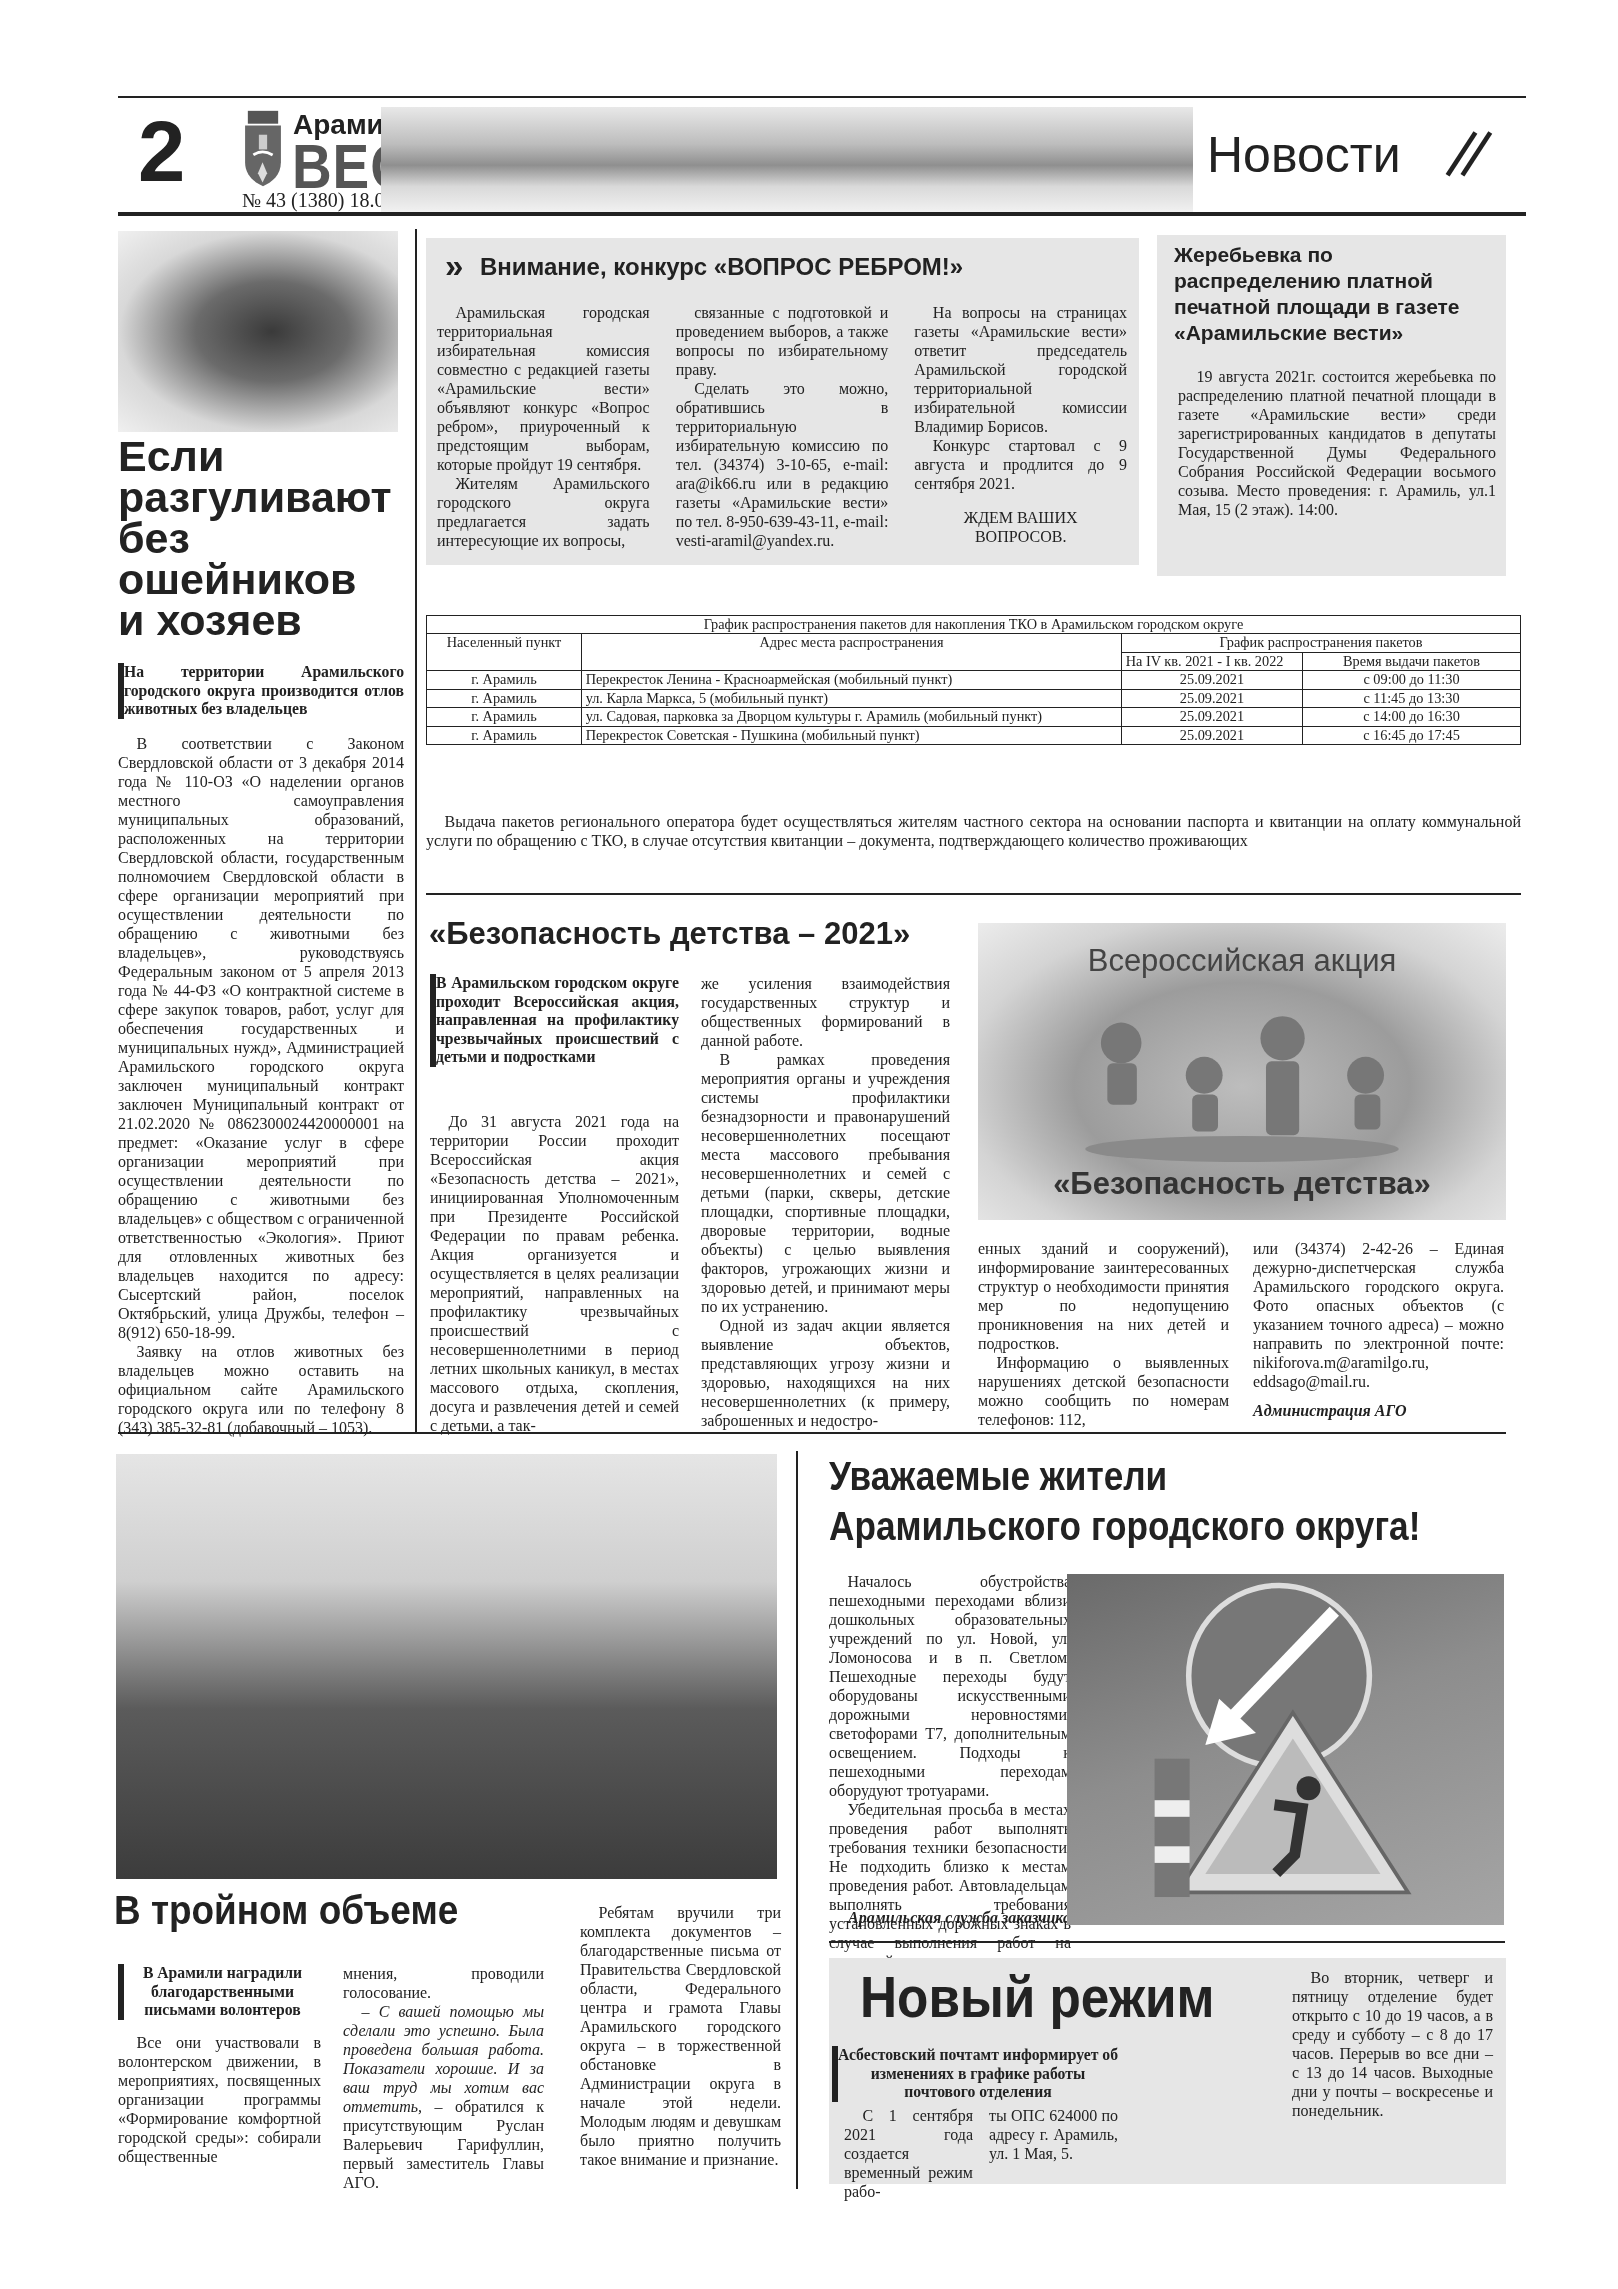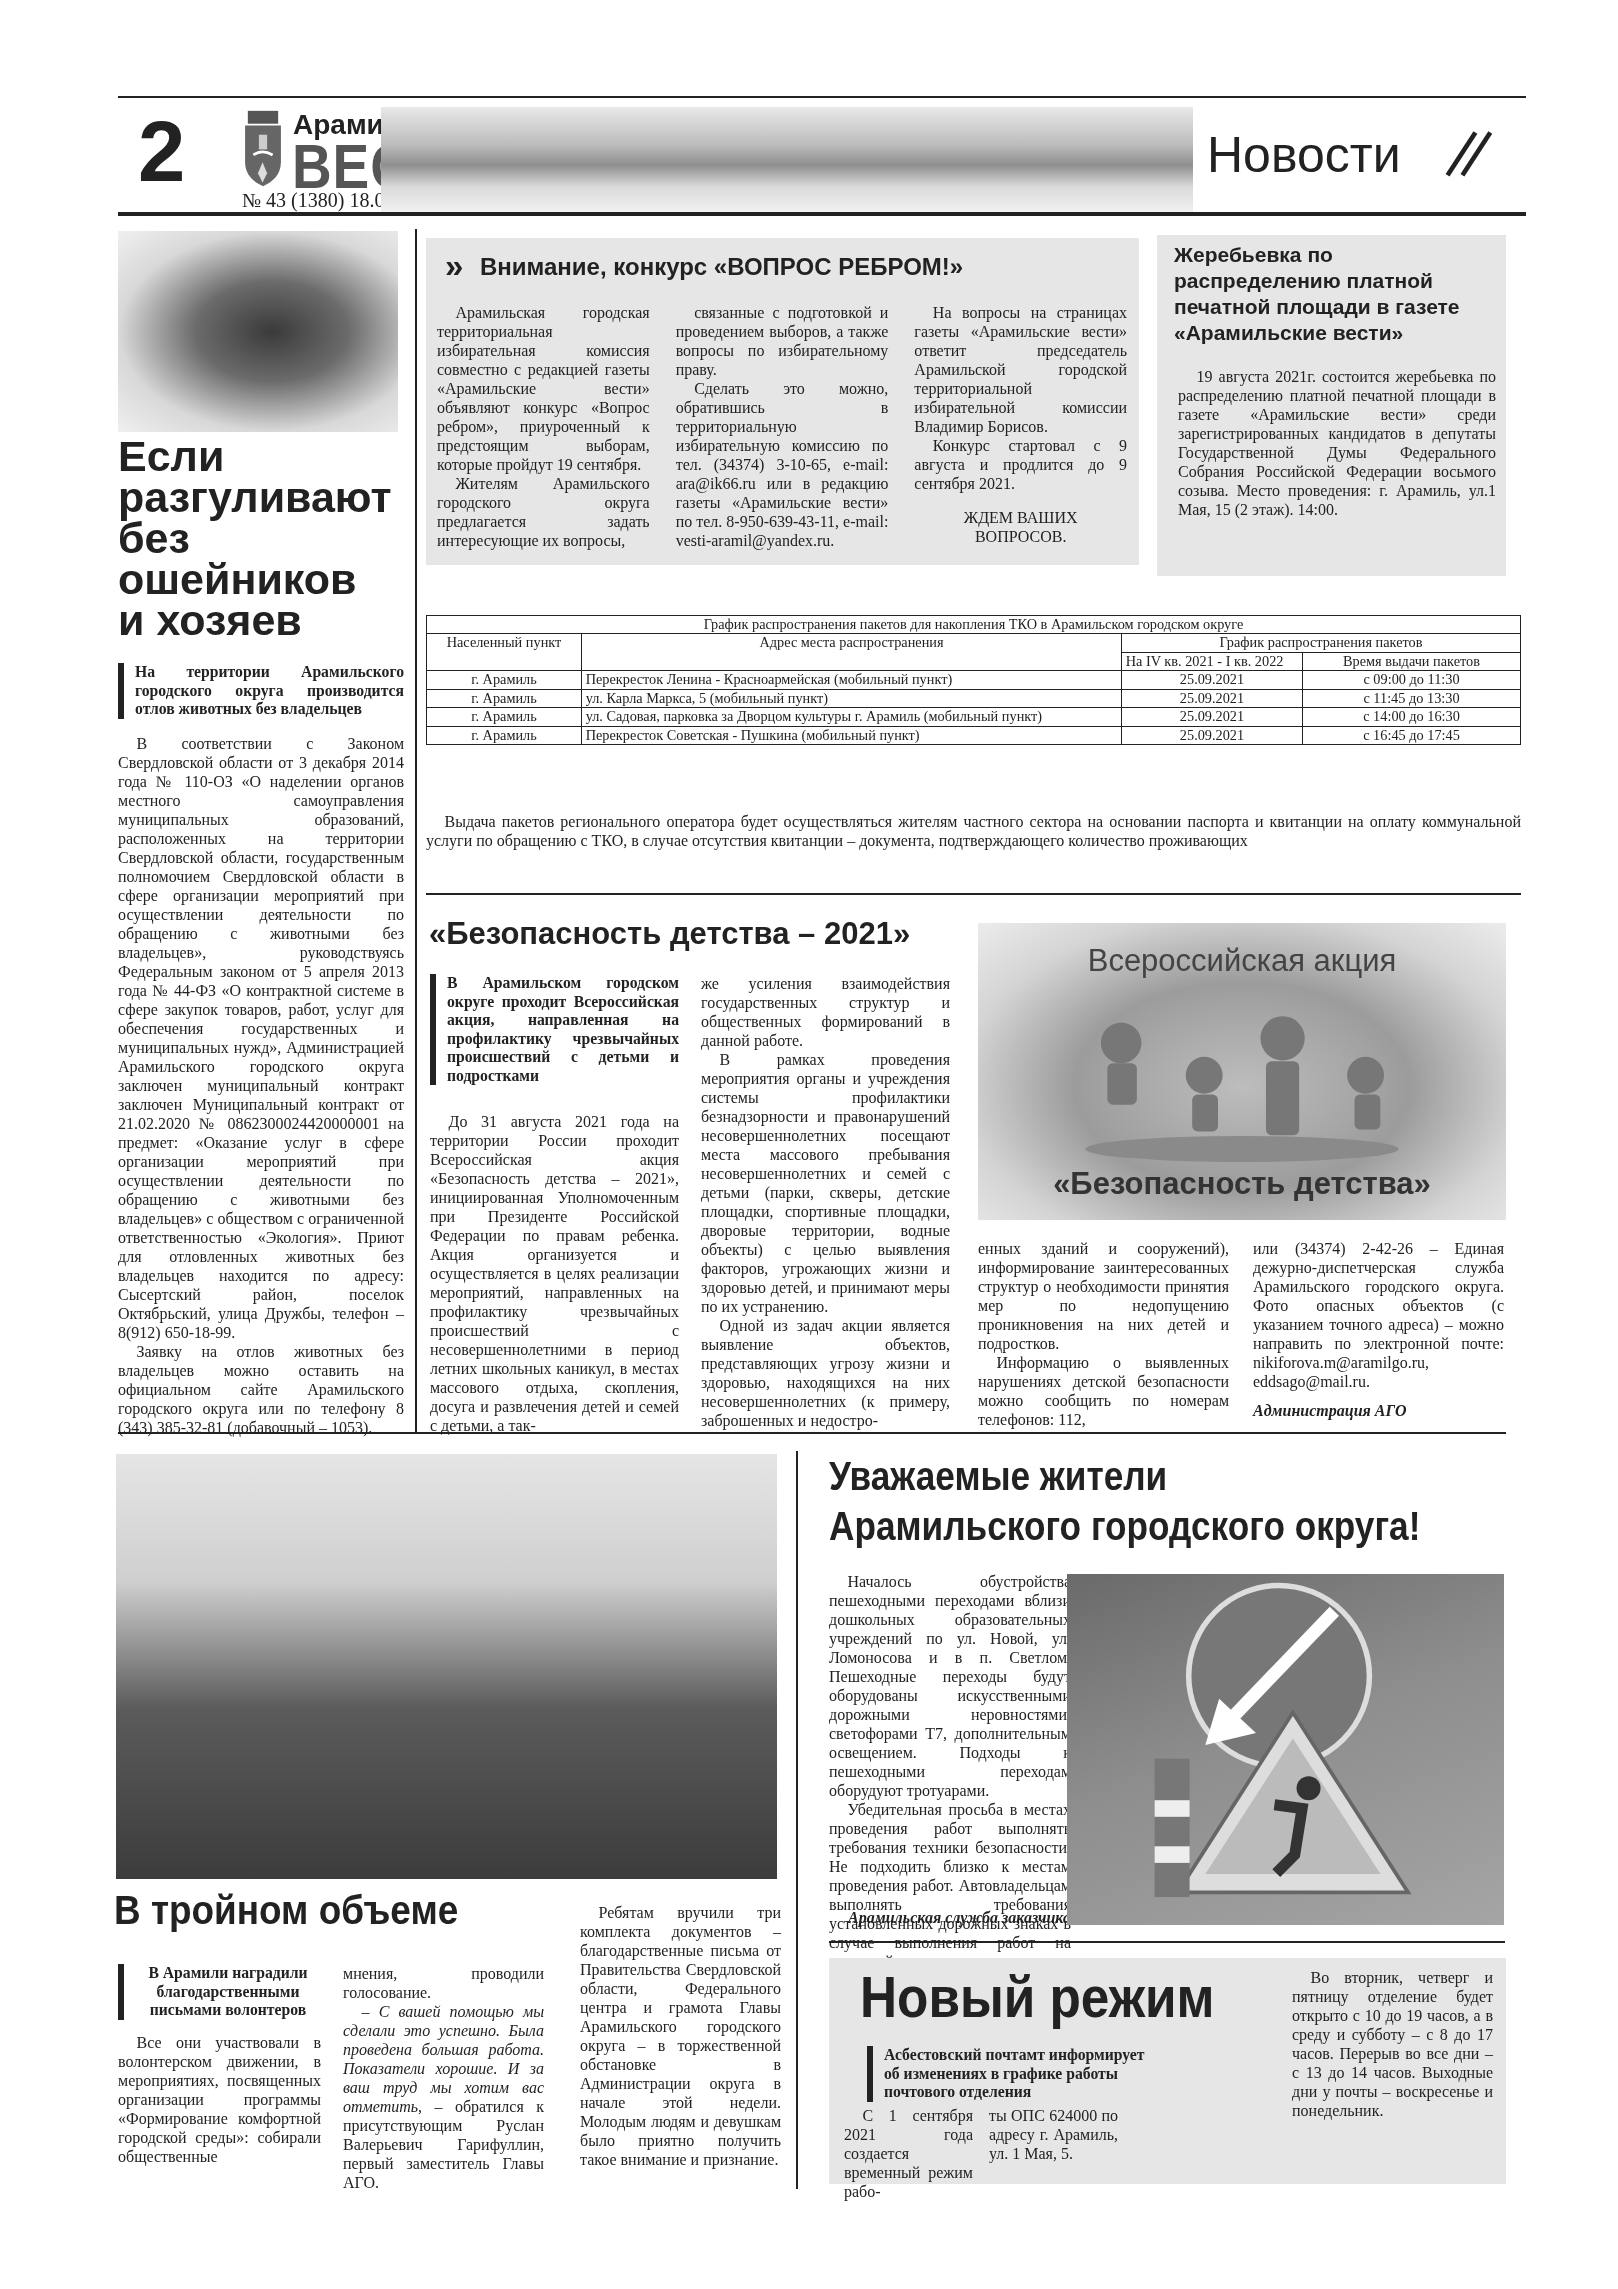--- a/index.html
+++ b/index.html
@@ -3,21 +3,21 @@
 <meta charset="utf-8">
 <style>
 *{box-sizing:border-box;margin:0;padding:0}
 html,body{width:1619px;height:2290px;background:#fff;overflow:hidden}
 body{position:relative;font-family:"Liberation Serif","DejaVu Serif",serif;color:#222}
 .abs{position:absolute}
 .sans{font-family:"Liberation Sans","DejaVu Sans",sans-serif}
 .body-text{font-size:16px;line-height:19px;text-align:justify;hyphens:manual}
 .body-text p{text-indent:18.5px}
 .hline{position:absolute;background:#222;height:2.8px}
-.lead{border-left:6.5px solid #222;padding-left:11px;font-weight:bold;font-size:15.7px;line-height:18.5px;text-align:justify}
+.lead{border-left:6.5px solid #222;font-weight:bold;font-size:15.7px;line-height:18.5px;text-align:justify}
 .photo{background:linear-gradient(160deg,#d8d8d8,#9a9a9a 55%,#6a6a6a);overflow:hidden}
 .gray-box{background:#e6e6e6}
 table.tko{border-collapse:collapse;width:100%;font-size:14.3px;line-height:15.7px}
 table.tko td,table.tko th{border:1.8px solid #222;padding:0.9px 3.7px;font-weight:normal;vertical-align:top}
 .center{text-align:center}
 .cols{display:flex;gap:26px}
 .cols>div{flex:1}
 </style>
 </head>
 <body>
@@ -205,21 +205,21 @@
     <path d="M225 250l30 4-8 50-20 20" stroke="#333" stroke-width="12" fill="none"></path>
     <rect x="95" y="200" width="38" height="150" fill="#777"></rect>
     <rect x="95" y="245" width="38" height="18" fill="#eee"></rect>
     <rect x="95" y="295" width="38" height="18" fill="#eee"></rect>
   </svg>
 </div>
 <div class="hline" style="left:829px;top:1941px;width:676px;height:1.8px"></div>
 
 <div class="abs gray-box" style="left:829px;top:1958px;width:677px;height:226px"></div>
 <div class="abs sans" style="left:860px;top:1964px;font-size:57px;font-weight:bold;transform:scaleX(0.9);transform-origin:left">Новый режим</div>
-<div class="abs lead" style="left:867px;top:2046px;width:286px;text-align:left">Асбестовский почтамт информирует об изменениях в графике работы почтового отделения</div>
+<div class="abs lead" style="left:832px;top:2046px;width:286px;text-align:center">Асбестовский почтамт информирует об изменениях в графике работы почтового отделения</div>
 <div class="abs body-text" style="left:844px;top:2106px;width:129px">
     <p>С 1 сентября 2021 года создается временный режим рабо-</p>
   </div>
 <div class="abs body-text" style="left:989px;top:2106px;width:129px">
     <p style="text-indent:0">ты ОПС 624000 по адресу г. Арамиль, ул. 1 Мая, 5.</p>
   </div>
 <div class="abs body-text" style="left:1137px;top:1968px;width:131px;transform:translateX(0);"></div>
 <div class="abs body-text" style="left:1292px;top:1968px;width:201px">
     <p>Во вторник, четверг и пятницу отделение будет открыто с 10 до 19 часов, а в среду и субботу – с 8 до 17 часов. Перерыв во все дни – с 13 до 14 часов. Выходные дни у почты – воскресенье и понедельник.</p>
   </div>

